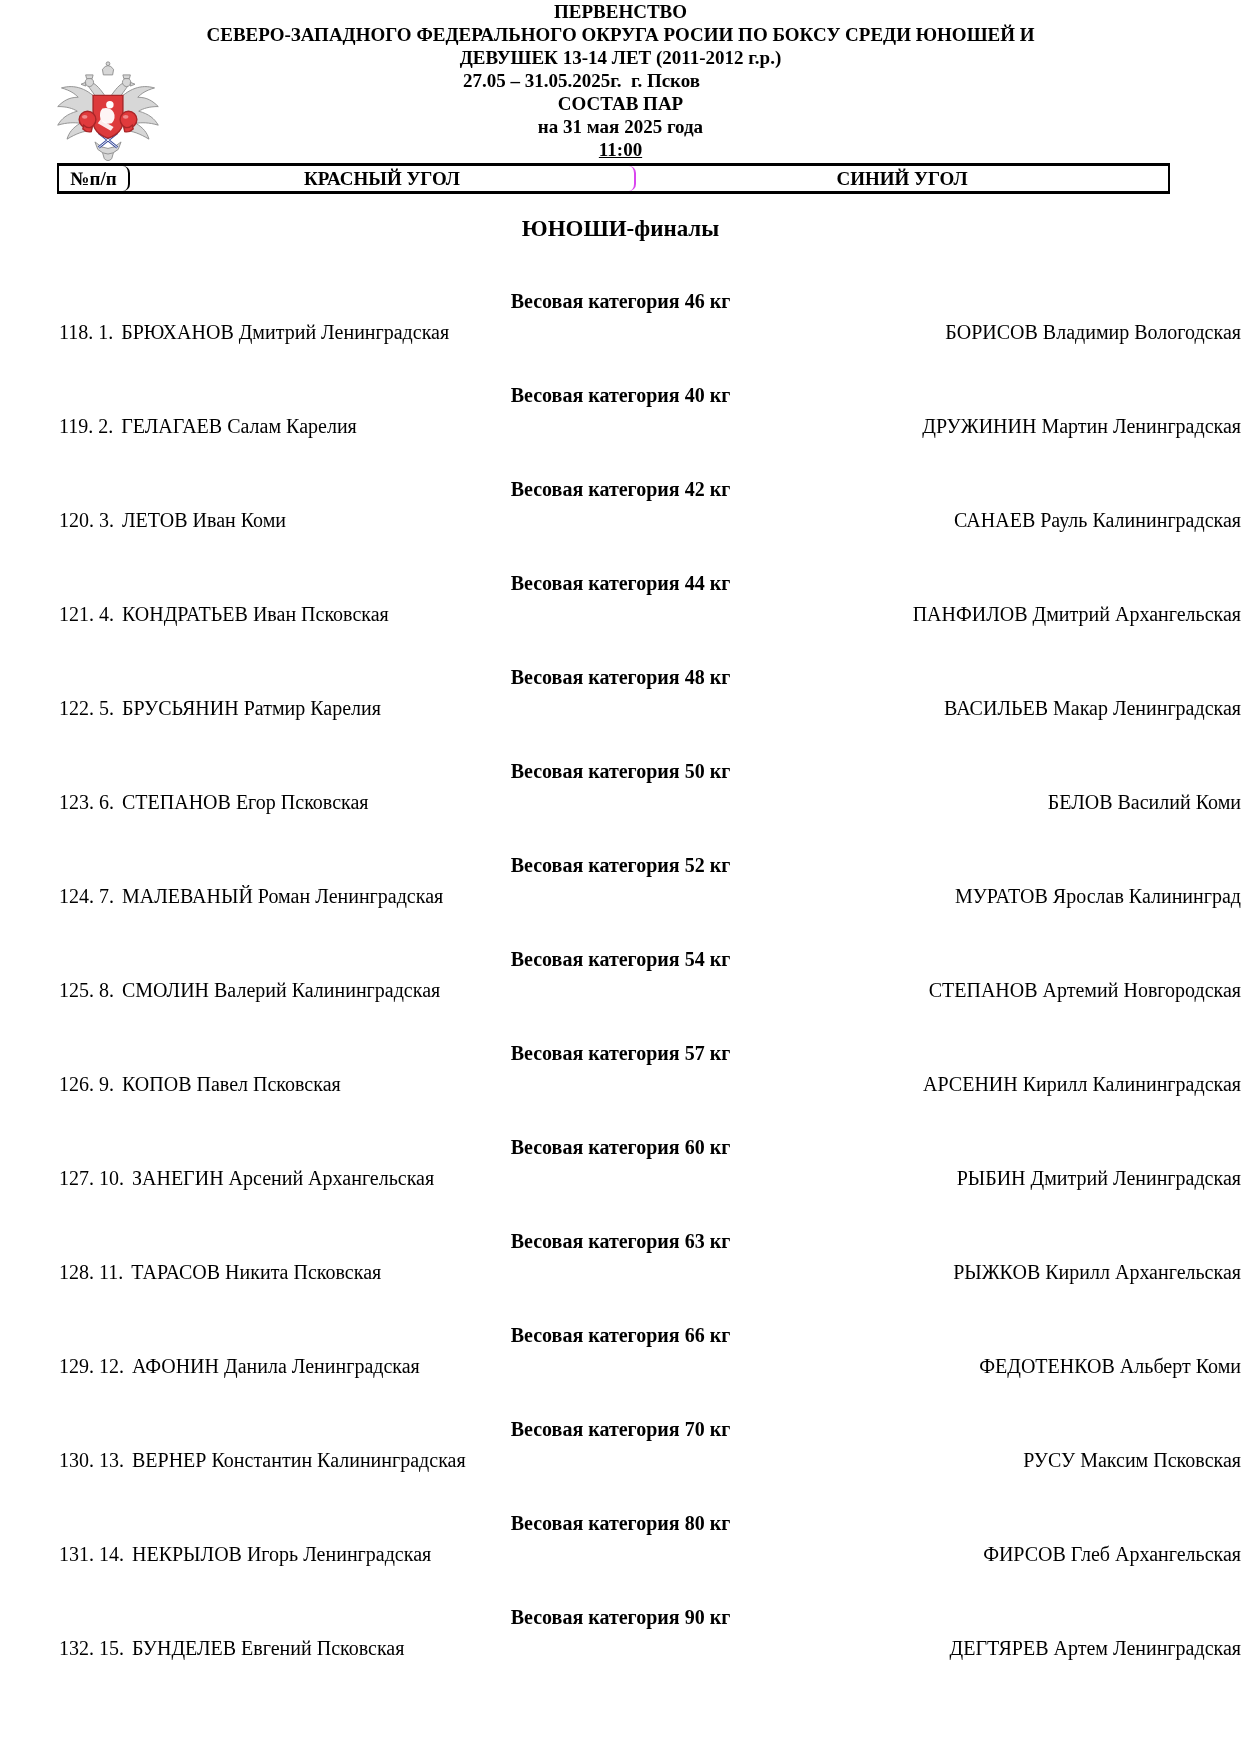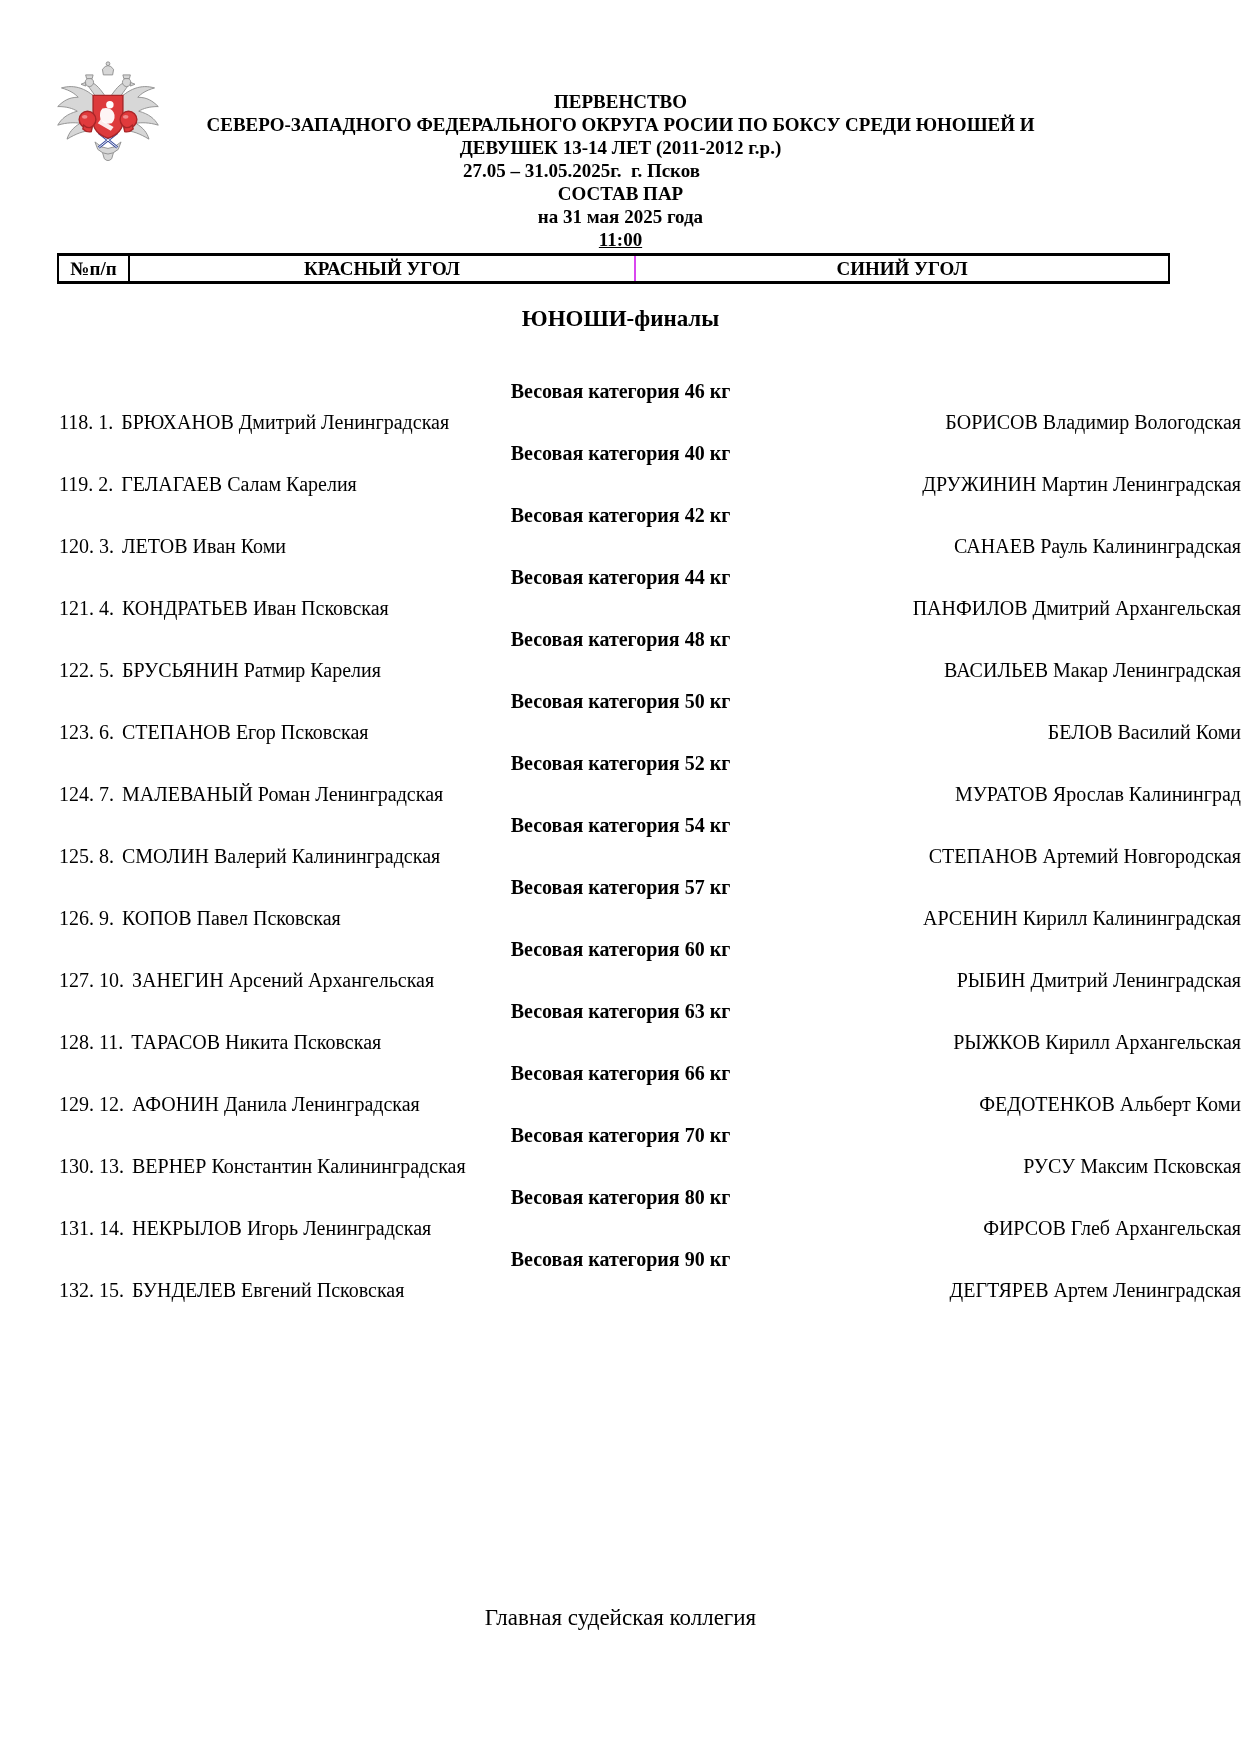--- a/index.html
+++ b/index.html
@@ -10,21 +10,21 @@
     font-family:"Liberation Serif", serif;
     color:#000;
     overflow:hidden;
   }
   .page { position:relative; width:1241px; height:1755px; background:#fff; }
 
   
   .emblem { position:absolute; left:52px; top:60px; width:112px; height:108px; }
 
   
-  .header-block { padding-top:90px; text-align:center; }
+  .header-block { text-align:center; }
   .title-line { font-weight:bold; font-size:19px; line-height:23px; }
   .date-line {
     font-weight:bold; font-size:19px; line-height:23px;
     text-align:center; padding-right:78px; white-space:pre;
   }
   .doc-title, .doc-date { font-weight:bold; font-size:19px; line-height:23px; text-align:center; }
   .doc-time { font-weight:bold; font-size:19px; line-height:23px; text-align:center; }
   .doc-time span { text-decoration:underline; }
 
   
@@ -33,39 +33,39 @@
     width:1113px; height:31px;
     display:flex;
     border-top:3px solid #000;
     border-bottom:3px solid #000;
     border-left:2px solid #000;
     border-right:2px solid #000;
     background:#fff;
   }
   .pairs-table .cell {
     display:flex; align-items:center; justify-content:center;
-    font-weight:bold; font-size:19px;
+    font-weight:bold; font-size:19px;border-radius:7px;
   }
   .cell-num  { width:71px;  border-right:2px solid #000; font-size:17px; }
   .cell-red  { width:506px; border-right:2px solid #d946ef; }
   .cell-blue { flex:1; }
 
   
   .section-title {
     margin-top:22px;
     text-align:center;
     font-weight:bold; font-size:23px; line-height:26px;
   }
 
   
   .bouts { margin-top:44px; }
   .category-line {
     text-align:center;
     font-weight:bold; font-size:20px;
-    height:31px; line-height:31px;
+    height:31px; line-height:31px;margin-top:32px;
   }
   .bout-row {
     display:flex;
     padding-left:59px;
     font-size:20px;
     height:31px; line-height:31px;
   }
   .corner-red { flex:0 0 560px; white-space:nowrap; overflow:hidden; }
   .corner-blue { flex:1; white-space:nowrap; overflow:hidden;text-align:right; }
   .bout-num { margin-right:8px; }

